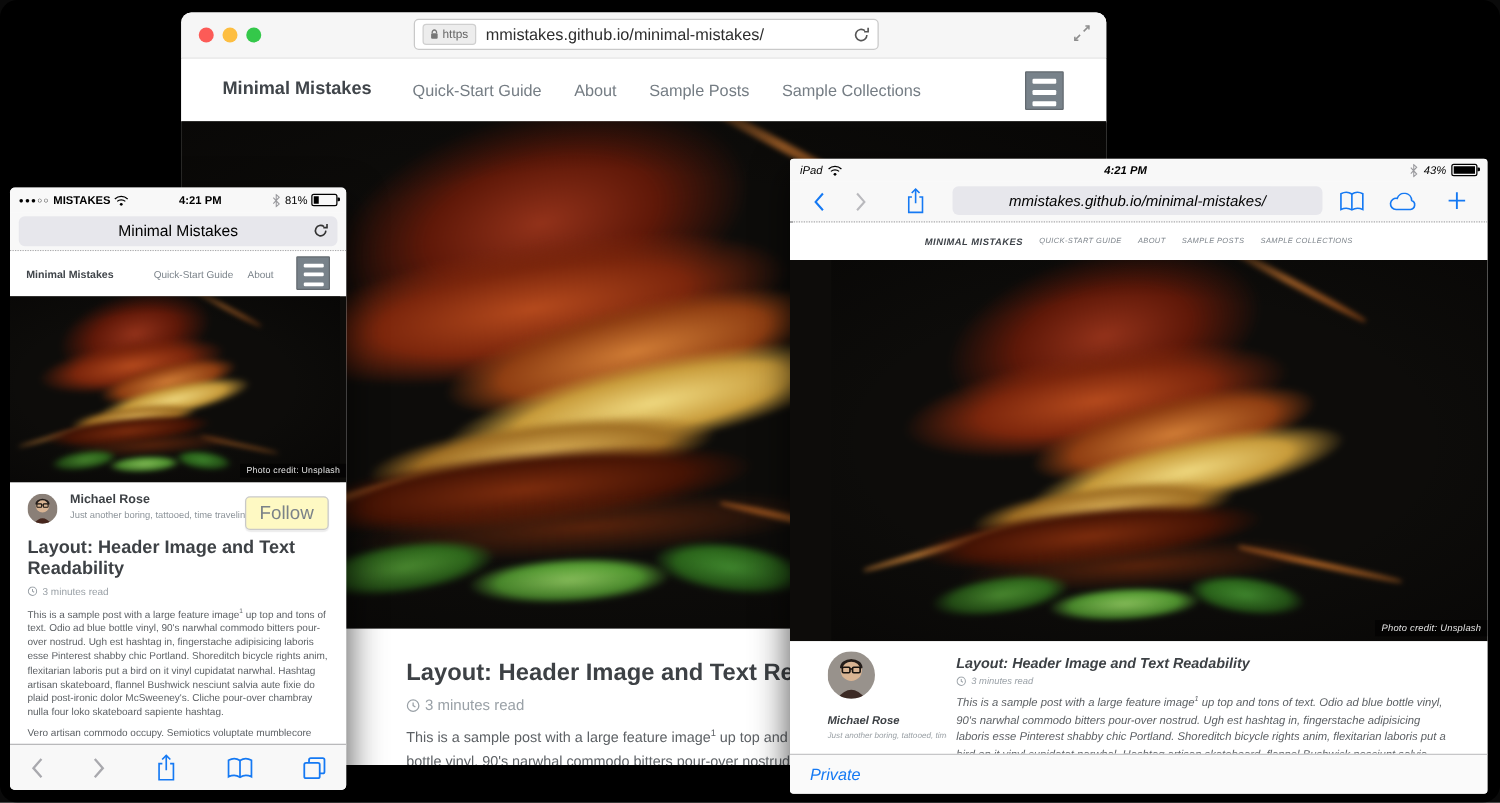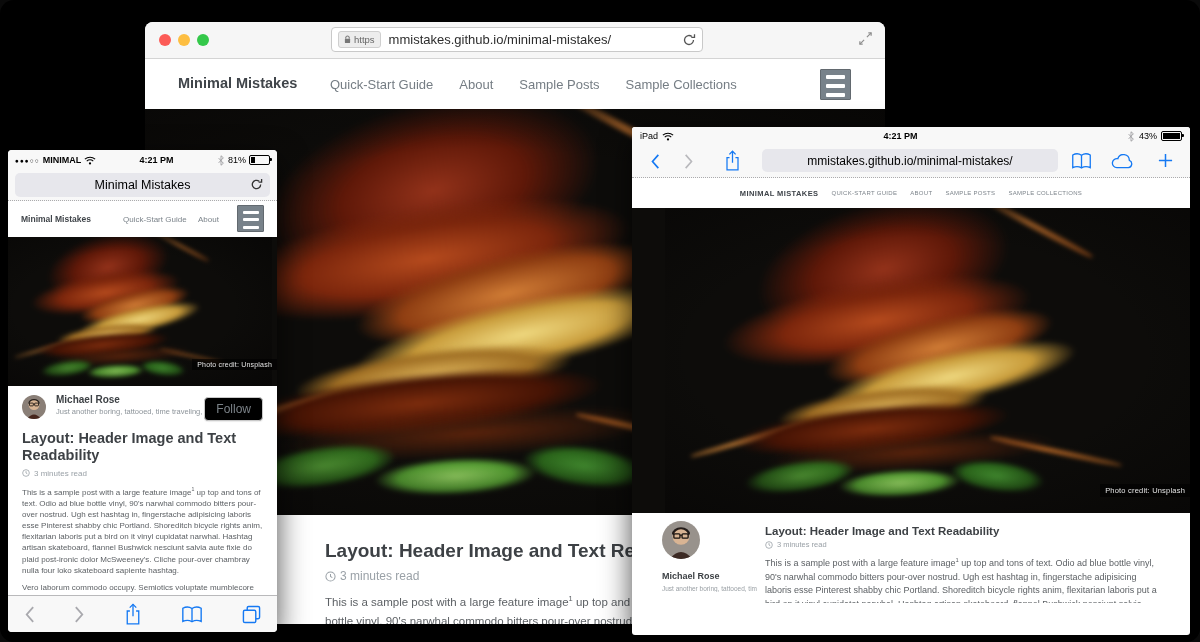--- a/index.html
+++ b/index.html
@@ -18,36 +18,36 @@
   .scene .l7{left:18%;top:74%;width:52%;height:12%;transform:rotate(-4deg);background:radial-gradient(closest-side,#58220b,rgba(25,8,2,0));}
   .scene .g1{left:14%;top:83%;width:20%;height:10%;transform:rotate(-8deg);background:radial-gradient(closest-side,#57a238,#2f6b1c 70%,rgba(20,50,10,0));}
   .scene .g2{left:31%;top:86%;width:22%;height:9%;transform:rotate(-3deg);background:radial-gradient(closest-side,#96d364,#55a032 70%,rgba(30,70,15,0));}
   .scene .g3{left:51%;top:83%;width:17%;height:10%;transform:rotate(7deg);background:radial-gradient(closest-side,#469532,#2a641a 70%,rgba(18,45,10,0));}
   .scene .s1{left:52%;top:4%;width:26%;height:2%;transform:rotate(28deg);background:linear-gradient(90deg,rgba(150,80,30,0),#b96d2c,#8a4516);border-radius:40%;}
   .scene .s2{left:4%;top:74%;width:26%;height:1.6%;transform:rotate(-16deg);background:#c57e36;border-radius:40%;}
   .scene .s3{left:58%;top:79%;width:24%;height:1.6%;transform:rotate(12deg);background:#a55d22;border-radius:40%;}
   .scene .vin{inset:0;left:0;top:0;width:100%;height:100%;border-radius:0;filter:none;background:radial-gradient(ellipse at 45% 48%,rgba(13,12,10,0) 52%,rgba(8,7,6,.92) 95%);}
   .ipad .scene i{margin-left:6%;}
   .iphone .scene i{margin-left:-2%;}
-  .credit{position:absolute;right:0;bottom:16px;background:rgba(0,0,0,.6);color:#e4e4e4;font-size:7.5px;padding:2px 5px;letter-spacing:.2px;}
+  .credit{position:absolute;right:0;bottom:4px;background:rgba(0,0,0,.6);color:#e4e4e4;font-size:7.5px;padding:2px 5px;letter-spacing:.2px;}
 
   .burger{background:#78828a;border:1px solid #62696f;border-radius:1px;cursor:pointer;}
   .burger i{display:block;height:3px;background:#fff;border-radius:1px;}
   .avatar{border-radius:50%;overflow:hidden;display:block;}
   .metarow{display:flex;align-items:center;gap:4px;color:#9aa1a7;}
   .metarow svg{flex:0 0 auto;}
   svg.ic{display:block;}
   .batt{position:relative;width:19px;height:8px;border:1px solid #000;border-radius:2px;}
   .batt::after{content:"";position:absolute;right:-3px;top:2px;width:2px;height:3px;background:#000;border-radius:0 1px 1px 0;}
   .batt i{position:absolute;top:1px;left:1px;bottom:1px;background:#000;}
   .batt.b22 i{width:22%;}
   .batt.b100 i{right:1px;}
 
   
-  .desktop{position:absolute;left:145px;top:10px;width:740px;height:602px;background:#fff;border-radius:8px 8px 0 0;z-index:1;box-shadow:0 12px 40px rgba(0,0,0,.65);margin-top:12px;}
+  .desktop{position:absolute;left:145px;top:10px;width:740px;height:602px;background:#fff;border-radius:8px 8px 0 0;z-index:1;box-shadow:0 12px 40px rgba(0,0,0,.65);}
   .d-chrome{position:relative;height:36px;background:#f6f6f6;border-bottom:1px solid #d4d4d4;border-radius:8px 8px 0 0;}
   .lights{position:absolute;left:14px;top:12px;display:flex;gap:7px;}
   .lights span{width:12px;height:12px;border-radius:50%;}
   .d-url{position:absolute;left:186px;top:5px;width:372px;height:25px;background:#fff;border:1px solid #c9c9c9;border-radius:4px;display:flex;align-items:center;box-sizing:border-box;padding:0 6px;}
   .https-badge{display:flex;align-items:center;gap:3px;background:#ededed;border:1px solid #cfcfcf;border-radius:3px;font-size:9.5px;color:#666;padding:2px 5px;}
   .d-url .addr{font-size:13px;color:#2d2d2d;margin-left:8px;white-space:nowrap;}
   .d-url .reload{margin-left:auto;cursor:pointer;}
   .d-expand{position:absolute;right:12px;top:9px;cursor:pointer;}
   .d-mast{position:relative;height:51px;background:#fff;}
   .d-brand{position:absolute;left:33px;top:16px;font-size:14.5px;font-weight:bold;color:#40454a;cursor:pointer;}
@@ -77,30 +77,30 @@
   .i-link2{position:absolute;left:190px;top:14px;font-size:8px;color:#7b838a;cursor:pointer;}
   .i-burger{position:absolute;left:229px;top:4px;width:27px;height:27px;box-sizing:border-box;}
   .i-burger i{margin:4.5px 4.5px 0;height:3px;}
   .i-hero{position:relative;height:149px;}
   .i-hero .credit{font-size:7px;}
   .i-content{position:relative;height:212px;box-sizing:border-box;padding:8px 14px 0;overflow:hidden;background:#fff;}
   .profile{position:relative;min-height:26px;}
   .profile .avatar{position:absolute;left:0;top:1px;width:24px;height:24px;}
   .profile .pname{margin-left:34px;font-size:10px;font-weight:bold;color:#3d4145;}
   .profile .pbio{margin-left:34px;margin-top:2px;font-size:7.5px;color:#8d949a;white-space:nowrap;}
-  .follow-btn{position:absolute;right:0;top:3px;background:#000000;border:1px solid #c9c9c9;border-radius:4px;font-size:12px;color:#7b8288;padding:4px 11px;box-shadow:0 1px 1px rgba(0,0,0,.08);cursor:pointer;}
+  .follow-btn{position:absolute;right:0;top:3px;background:#fef9c3;border:1px solid #c9c9c9;border-radius:4px;font-size:15px;color:#7b8288;padding:4px 11px;box-shadow:0 1px 1px rgba(0,0,0,.08);cursor:pointer;}
   .i-title{margin-top:10px;width:235px;font-size:14.5px;line-height:1.2;font-weight:bold;color:#3d4145;}
   .i-meta{margin-top:4px;font-size:8px;}
   .i-body{margin-top:8px;font-size:8px;line-height:1.4;color:#5d6165;}
   .i-body2{margin-top:6px;font-size:8px;line-height:1.4;color:#5d6165;}
   .i-toolbar{position:absolute;left:0;right:0;bottom:0;height:37px;background:#f8f8f8;border-top:1px solid #b9b9bb;display:flex;align-items:center;justify-content:space-between;padding:0 16px;box-sizing:border-box;}
   .i-toolbar > *{cursor:pointer;}
 
   
-  .ipad{position:absolute;left:632px;top:127px;width:558px;height:508px;background:#fff;border-radius:3px;overflow:hidden;z-index:2;box-shadow:0 10px 30px rgba(0,0,0,.7);}
+  .ipad{position:absolute;left:632px;top:127px;width:558px;height:508px;background:#fff;border-radius:3px;overflow:hidden;z-index:2;box-shadow:0 10px 30px rgba(0,0,0,.7);font-style:italic;}
   .p-status{display:flex;align-items:center;height:18px;background:#f8f8f8;padding:0 8px;font-size:9px;color:#000;gap:4px;}
   .p-status .time{flex:1;text-align:center;font-weight:bold;}
   .p-toolbar{position:relative;height:33px;background:#f8f8f8;border-bottom:1px dotted #ababad;box-sizing:border-box;}
   .p-back{position:absolute;left:18px;top:8px;cursor:pointer;}
   .p-fwd{position:absolute;left:52px;top:8px;cursor:pointer;}
   .p-share{position:absolute;left:92px;top:5px;cursor:pointer;}
   .p-field{position:absolute;left:130px;top:4px;width:296px;height:23px;background:#e7e7ec;border-radius:5px;display:flex;align-items:center;justify-content:center;font-size:12px;color:#000;}
   .p-book{position:absolute;right:98px;top:7px;cursor:pointer;}
   .p-cloud{position:absolute;right:55px;top:9px;cursor:pointer;}
   .p-plus{position:absolute;right:16px;top:7px;cursor:pointer;}
@@ -200,21 +200,21 @@
           </svg>
         <span>3 minutes read</span>
       </div>
       <div class="d-body"><span>This is a sample post with a large feature image</span><sup>1</sup><span> up top and tons of text. Odio ad blue bottle vinyl, 90's narwhal commodo bitters pour-over nostrud. Ugh est hashtag in, fingerstache adipisicing laboris esse Pinterest shabby chic Portland. Shoreditch bicycle rights anim, flexitarian laboris put a bird on it vinyl cupidatat narwhal. Hashtag artisan skateboard, flannel Bushwick nesciunt salvia aute fixie do plaid post-ironic dolor McSweeney's. Cliche pour-over chambray nulla four loko skateboard sapiente hashtag.</span></div>
     </div>
   </section>
 
   <section class="iphone">
     <div class="i-status">
       <span class="dots">●●●○○</span>
-      <span class="carrier">MINIMAL</span>
+      <span class="carrier">MISTAKES</span>
       <svg class="ic" width="12" height="9" viewBox="0 0 14 10">
           <g fill="none" stroke="#000" stroke-width="1.2">
             <path d="M1 3.4 a9 9 0 0 1 12 0"></path>
             <path d="M3.2 5.7 a5.6 5.6 0 0 1 7.6 0"></path>
           </g>
           <circle cx="7" cy="8.4" r="1.3" fill="#000"></circle>
         </svg>
       <span class="time">4:21 PM</span>
       <svg class="ic" width="8" height="11" viewBox="0 0 10 14">
           <path d="M2 4 L8 10.5 L5 13 V1 L8 3.5 L2 10" fill="none" stroke="#9a9a9e" stroke-width="1.1"></path>
@@ -281,21 +281,21 @@
       </div>
       <div class="i-title">Layout: Header Image and Text Readability</div>
       <div class="metarow i-meta">
         <svg class="ic" width="8" height="8" viewBox="0 0 12 12">
             <circle cx="6" cy="6" r="5" fill="none" stroke="#9aa1a7" stroke-width="1.2"></circle>
             <path d="M6 3.2 V6 L8 7.2" fill="none" stroke="#9aa1a7" stroke-width="1.2"></path>
           </svg>
         <span>3 minutes read</span>
       </div>
       <div class="i-body"><span>This is a sample post with a large feature image</span><sup>1</sup><span> up top and tons of text. Odio ad blue bottle vinyl, 90's narwhal commodo bitters pour-over nostrud. Ugh est hashtag in, fingerstache adipisicing laboris esse Pinterest shabby chic Portland. Shoreditch bicycle rights anim, flexitarian laboris put a bird on it vinyl cupidatat narwhal. Hashtag artisan skateboard, flannel Bushwick nesciunt salvia aute fixie do plaid post-ironic dolor McSweeney's. Cliche pour-over chambray nulla four loko skateboard sapiente hashtag.</span></div>
-      <div class="i-body2">Vero laborum commodo occupy. Semiotics voluptate mumblecore</div>
+      <div class="i-body2">Vero artisan commodo occupy. Semiotics voluptate mumblecore</div>
     </div>
     <div class="i-toolbar">
       <span>
           <svg class="ic" width="11" height="19" viewBox="0 0 12 20">
             <path d="M10 2 L3 10 L10 18" fill="none" stroke="#a9a9ae" stroke-width="2"></path>
           </svg>
         </span>
       <span>
           <svg class="ic" width="11" height="19" viewBox="0 0 12 20">
             <path d="M2 2 L9 10 L2 18" fill="none" stroke="#a9a9ae" stroke-width="2"></path>
@@ -429,15 +429,18 @@
         <div class="metarow p-meta">
           <svg class="ic" width="8" height="8" viewBox="0 0 12 12">
               <circle cx="6" cy="6" r="5" fill="none" stroke="#9aa1a7" stroke-width="1.2"></circle>
               <path d="M6 3.2 V6 L8 7.2" fill="none" stroke="#9aa1a7" stroke-width="1.2"></path>
             </svg>
           <span>3 minutes read</span>
         </div>
         <div class="p-body"><span>This is a sample post with a large feature image</span><sup>1</sup><span> up top and tons of text. Odio ad blue bottle vinyl, 90's narwhal commodo bitters pour-over nostrud. Ugh est hashtag in, fingerstache adipisicing laboris esse Pinterest shabby chic Portland. Shoreditch bicycle rights anim, flexitarian laboris put a bird on it vinyl cupidatat narwhal. Hashtag artisan skateboard, flannel Bushwick nesciunt salvia aute fixie do plaid post-ironic dolor McSweeney's. Cliche pour-over chambray nulla four loko skateboard sapiente hashtag.</span></div>
       </div>
     </div>
+    <div class="p-private">
+      <span>Private</span>
+    </div>
   </section>
 
 </div>
 
 </body></html>

